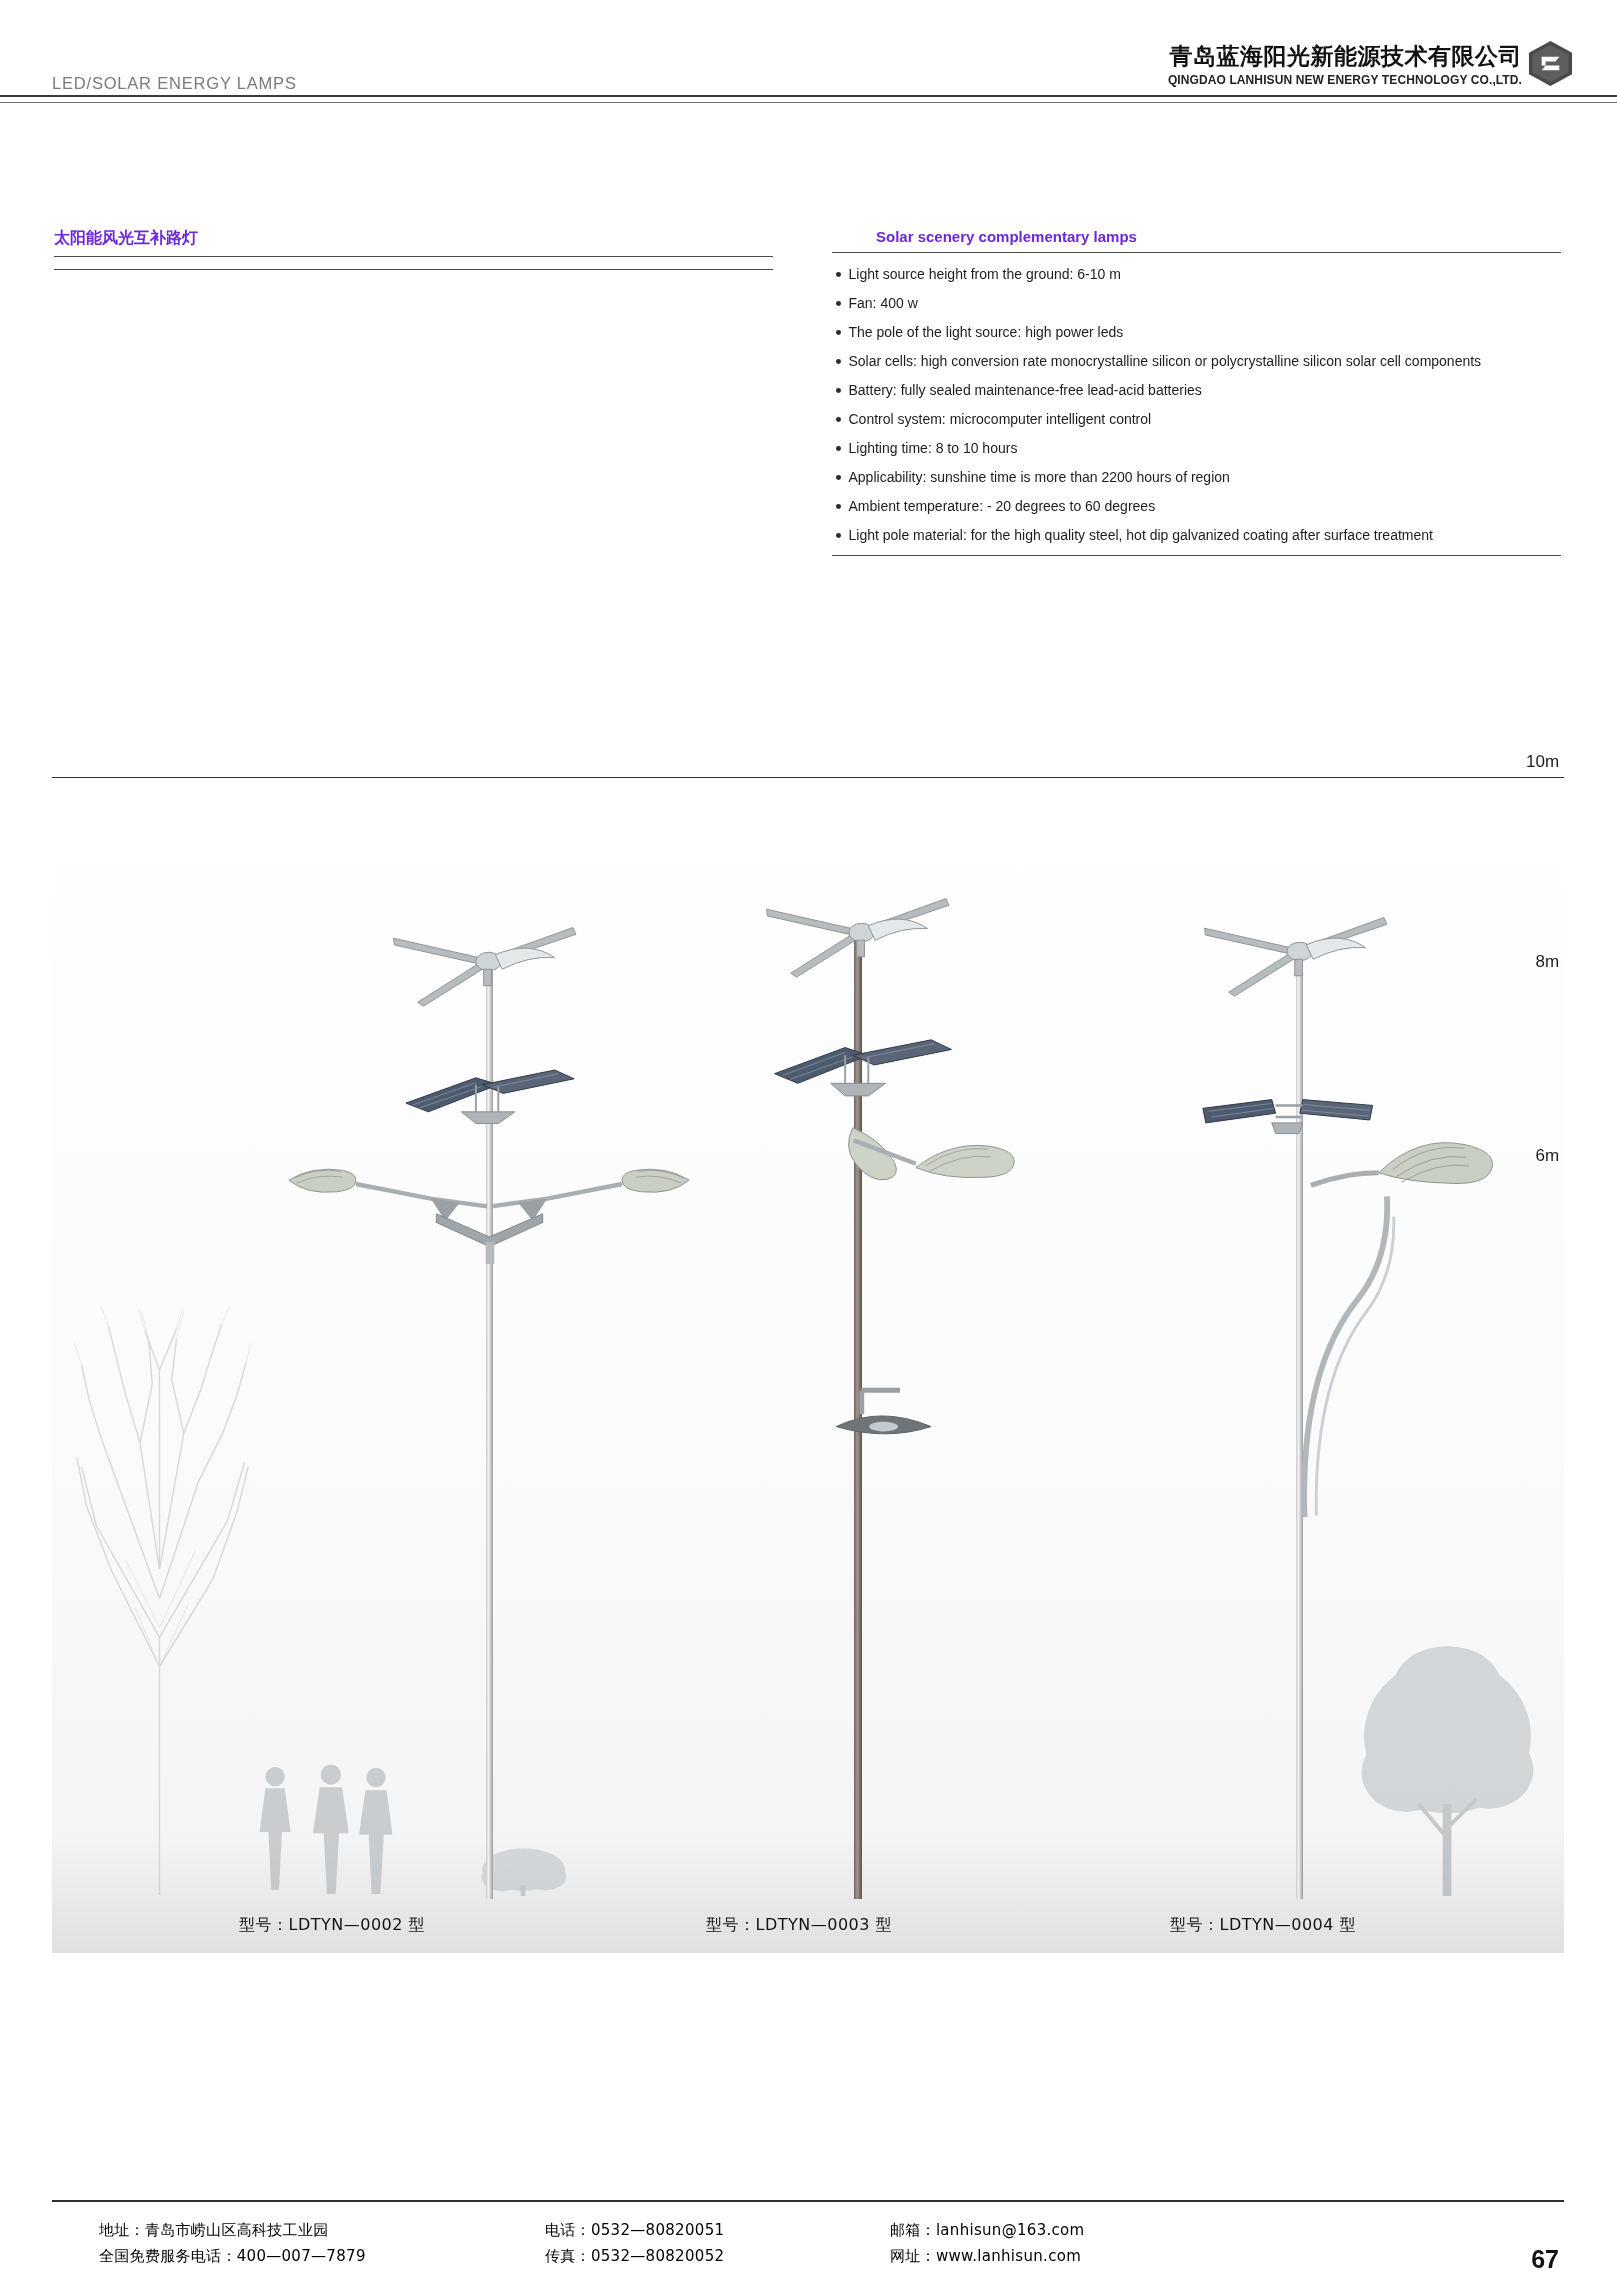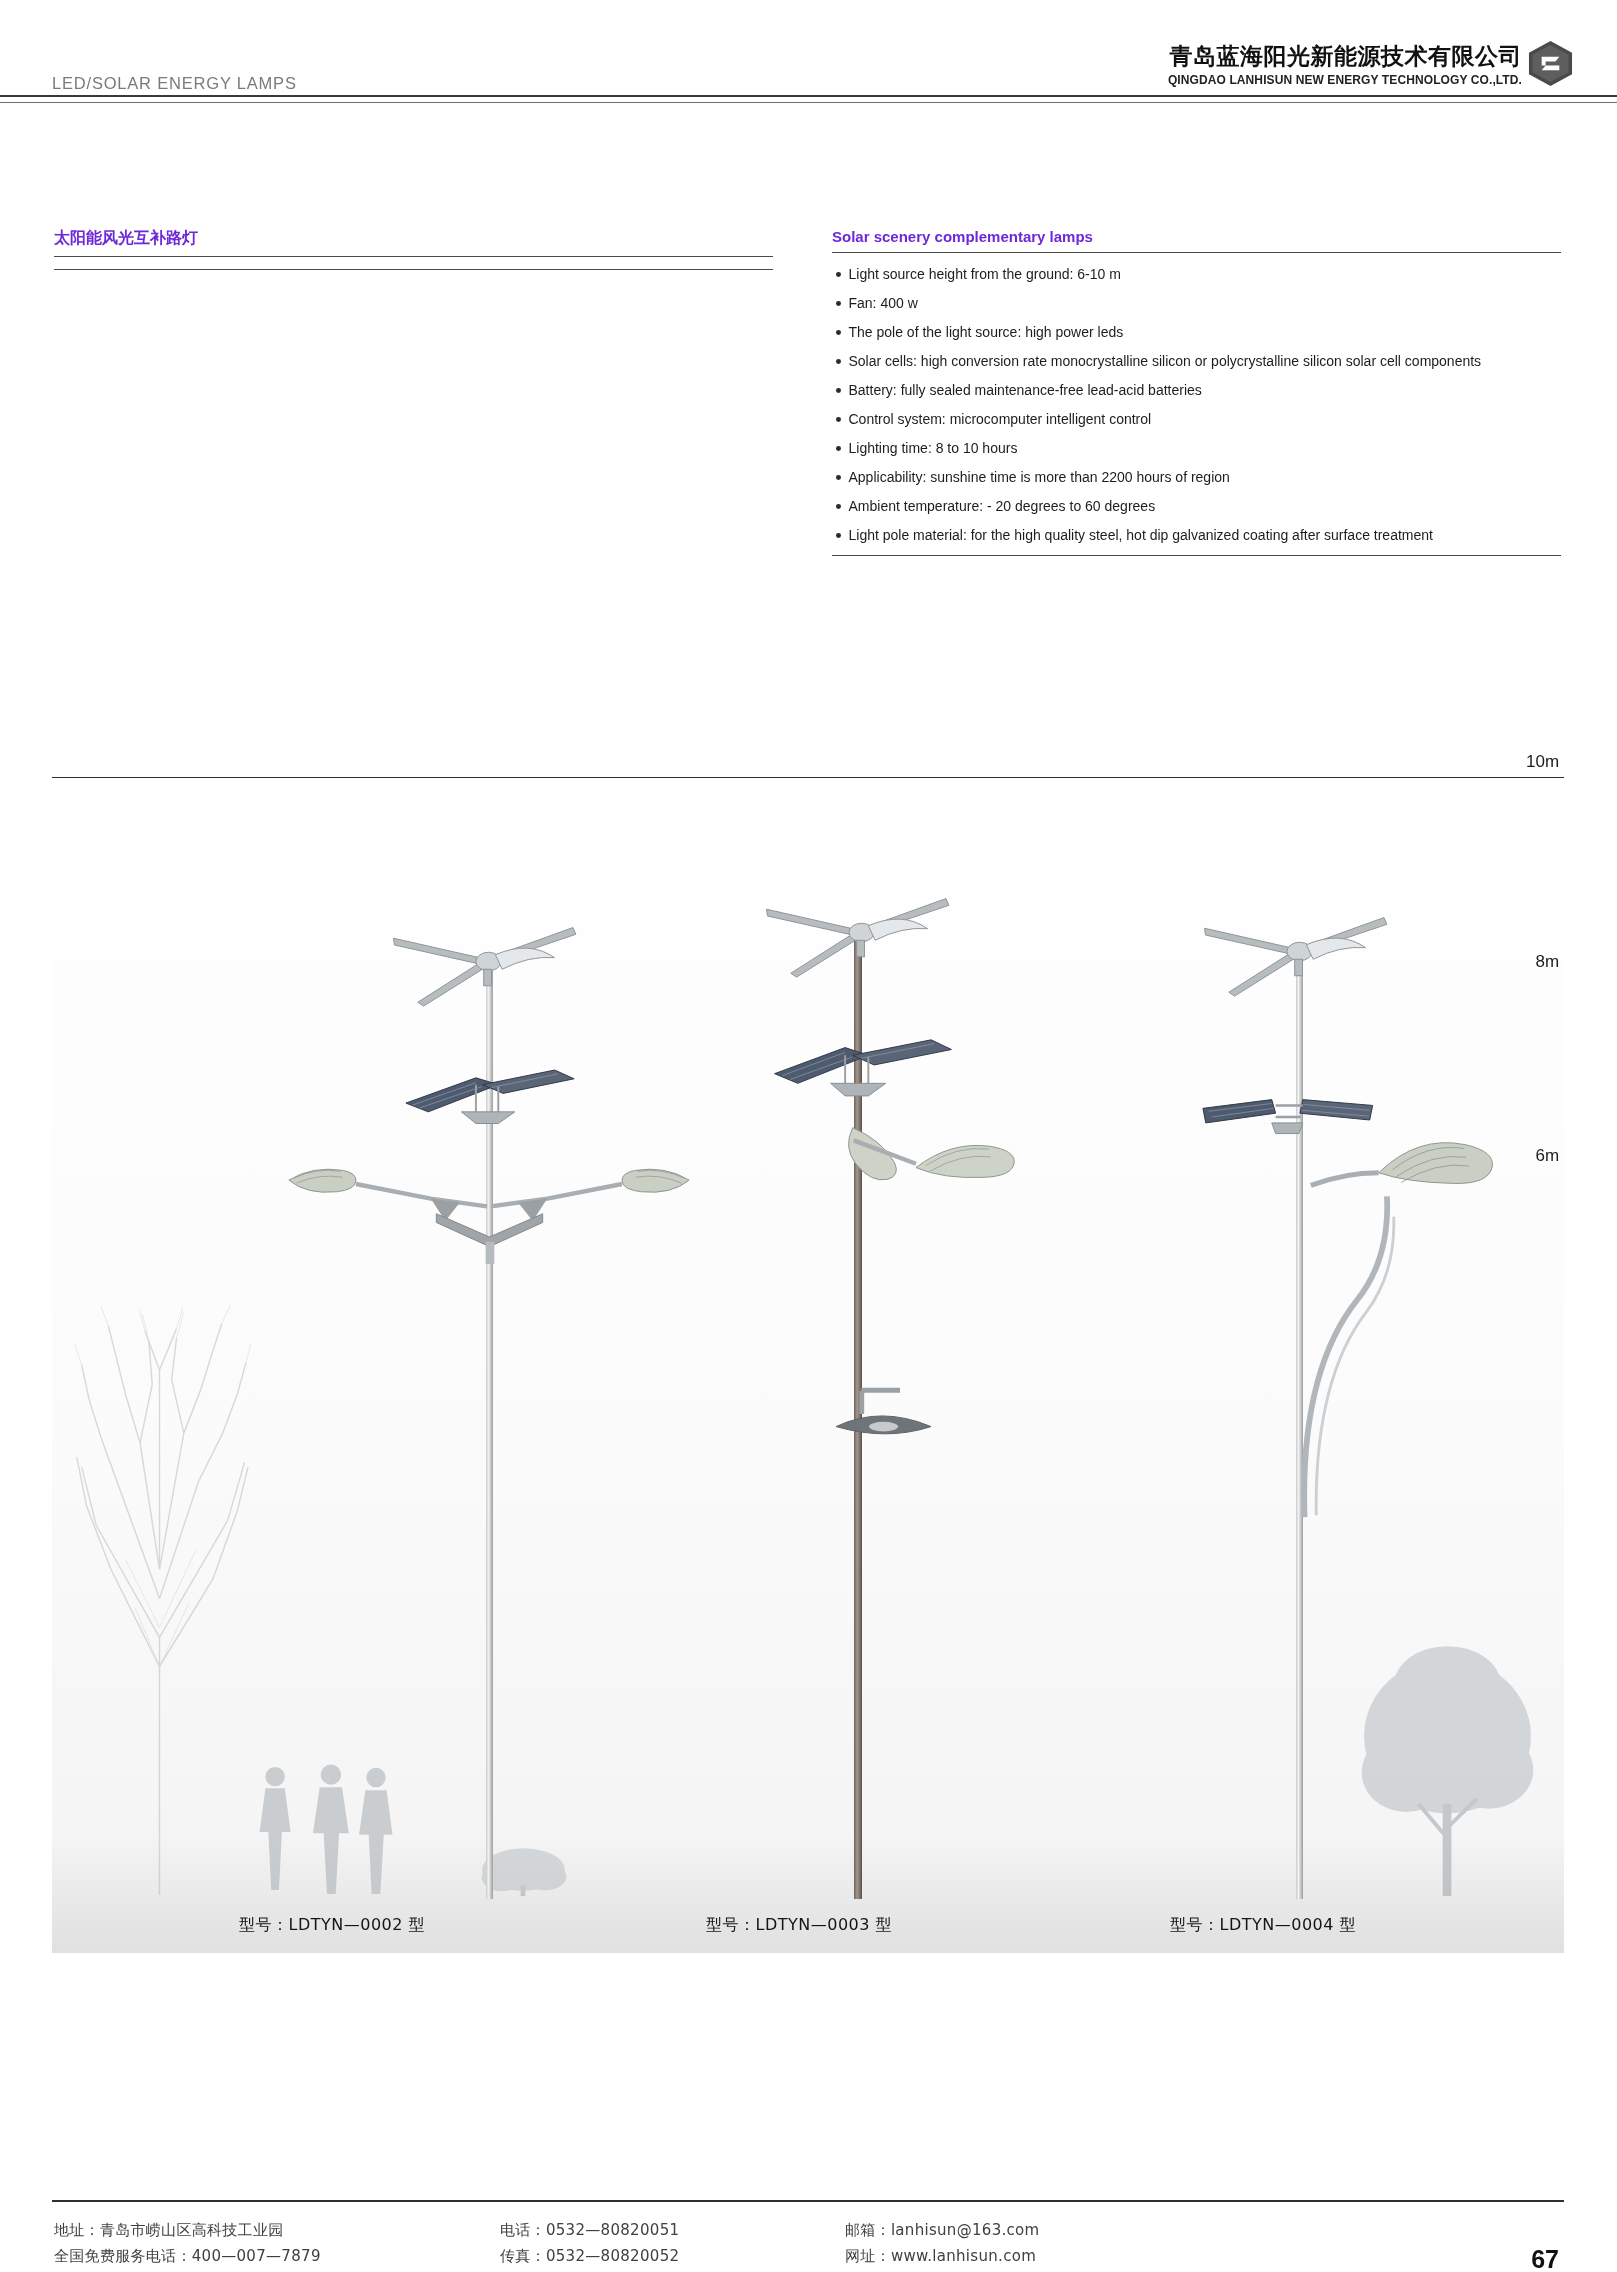--- a/index.html
+++ b/index.html
@@ -99,20 +99,21 @@
   .spec-title {
     font-size: 16px;
     font-weight: bold;
     color: #6d28d9;
     padding-bottom: 6.8px;
     font-family: "DejaVu Sans", sans-serif;
   }
   .spec-title.en {
     font-family: "Liberation Sans", sans-serif;
     font-size: 15px;
+    margin-left: 44px;
   }
   .spec-rule {
     width: 100%;
     height: 1.5px;
     background: #4a4a4a;
     margin-bottom: 11.7px;
   }
   .spec-list {
     list-style: none;
     margin: 0;
@@ -235,22 +236,23 @@
     top: 0;
     width: 1512px;
     height: 1.9px;
     background: #2f2f2f;
   }
   .footer-block {
     position: absolute;
     font-family: "DejaVu Sans", sans-serif;
     font-size: 15px;
     line-height: 1.75;
-    color: #404040;
+    color: #000000;
     letter-spacing: 0.3px;
+    margin-left: 45px;
   }
   .fb-address { left: 54px; top: 16.5px; }
   .fb-phone   { left: 500px; top: 16.5px; }
   .fb-email   { left: 845px; top: 16.5px; }
   .page-number {
     position: absolute;
     right: 58px;
     top: 45px;
     font-size: 25px;
     font-weight: bold;

